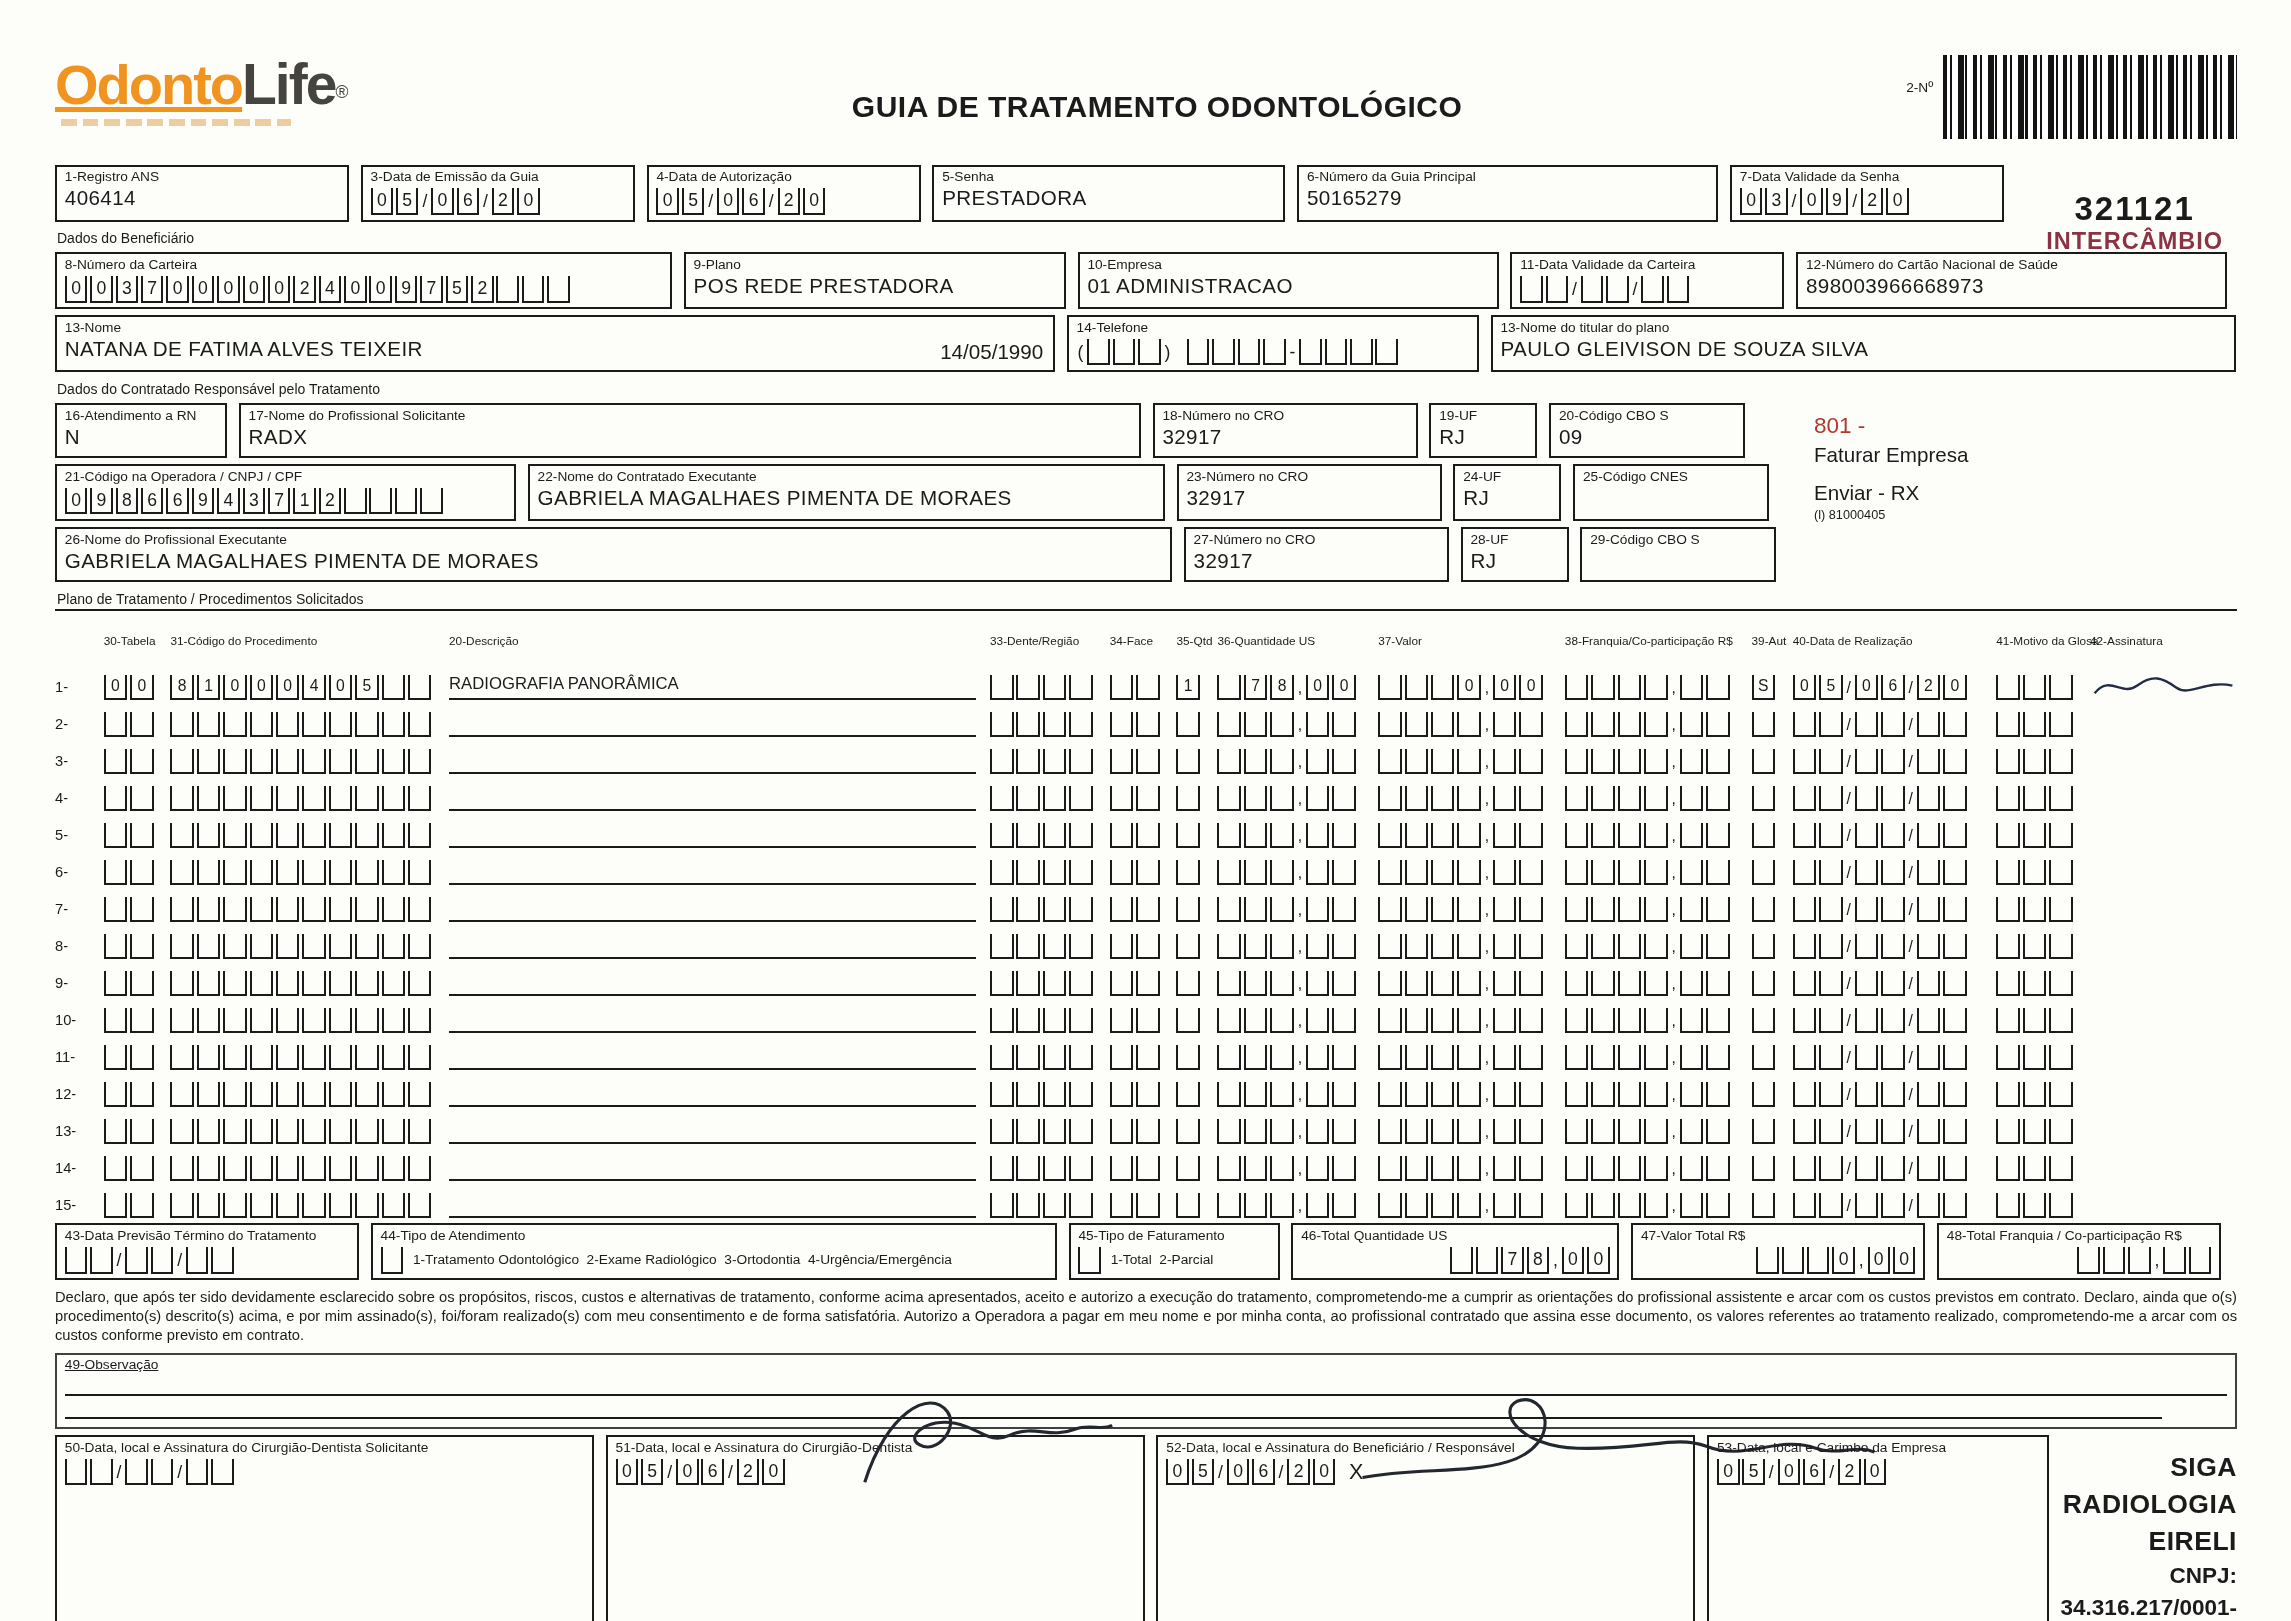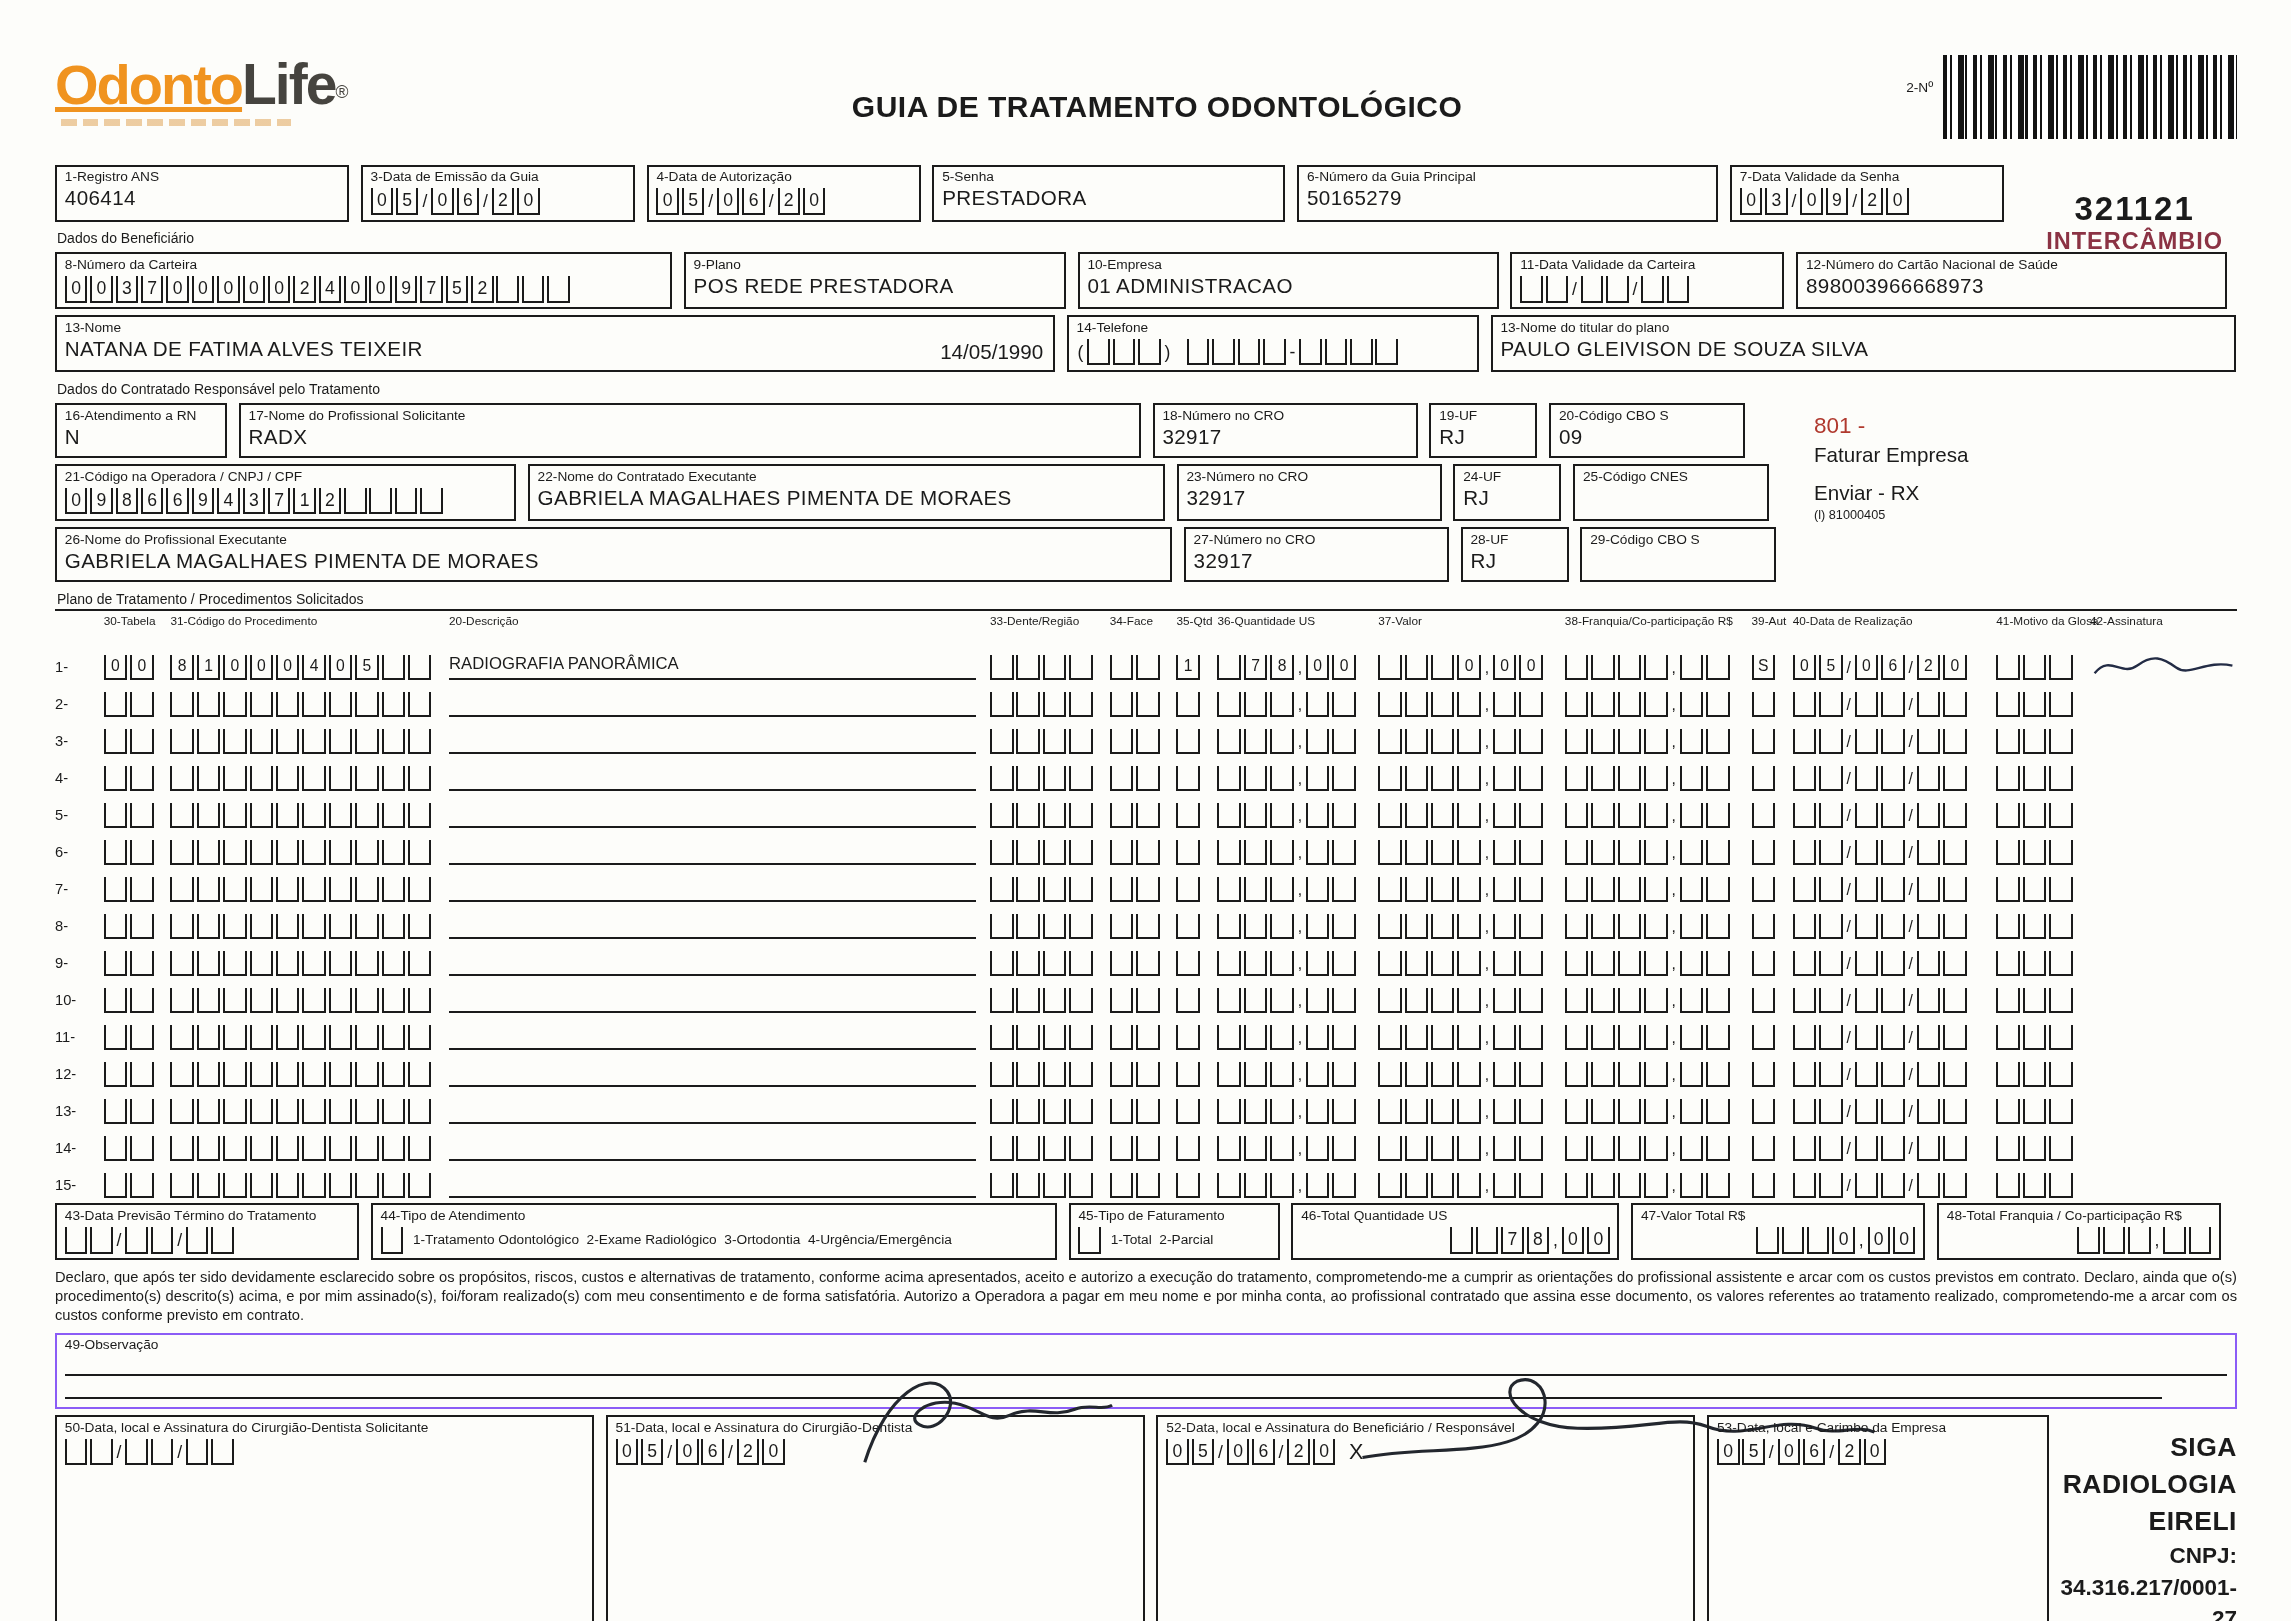--- a/index.html
+++ b/index.html
@@ -55,41 +55,41 @@
 
   .annot { position:absolute; left:1759px; top:7.8px; line-height:1.35; }
   .annot .a1 { font-size:22.5px; color:var(--annotation-red,#b0392e); }
   .annot .a2 { font-size:20.6px; }
   .annot .a3 { font-size:20.6px; margin-top:9.8px; }
   .annot .a4 { font-size:12.7px; }
 
   
   .ptable { margin-top:2px; border-top:2px solid #1b1b1b; padding-top:2.9px; }
   .pheader { display:flex; gap:13.7px; font-size:11.8px; white-space:nowrap; margin-bottom:2.9px; }
-  .pheader span { overflow:visible; }
+  .pheader span { overflow:visible;margin-top:20px; }
   .prow { display:flex; gap:13.7px; align-items:flex-end; height:37px; }
   .prow .combs { gap:2.9px; min-height:24.5px; margin:0; }
   .prow .box { width:23.5px; height:24.5px; font-size:15.7px; border-width:2px; }
   .prow .sep { font-size:15.7px; line-height:23.5px; }
   .pnum { width:35px; font-size:14.7px; line-height:23.5px; flex:none; }
   .pdesc { flex:1; min-width:412px; border-bottom:2px solid #1b1b1b; font-size:16.7px; height:25.5px;
            white-space:nowrap; overflow:hidden; }
   .c-tab{width:53px;flex:none}.c-cod{width:265px;flex:none}.c-desc{flex:1;min-width:412px}
   .c-den{width:106px;flex:none}.c-fac{width:53px;flex:none}.c-qtd{width:27.4px;flex:none}
   .c-qus{width:147px;flex:none}.c-val{width:173px;flex:none}.c-fra{width:173px;flex:none}
   .c-aut{width:27.4px;flex:none}.c-dat{width:190px;flex:none}.c-glo{width:80px;flex:none}
   .c-sig{width:147px;flex:none;position:relative;height:25.5px}
 
   
   .opts { white-space:pre; font-size:13.7px; line-height:29px; }
   .inline { display:flex; gap:9.8px; align-items:flex-end; }
 
   
   .decl { margin-top:7.8px; font-size:14.7px; line-height:1.28; text-align:justify; }
-  .obs { margin-top:7.8px; border:2px solid #8b5cf6; padding:2.9px 7.8px 7.8px; }
+  .obs { margin-top:7.8px; border:2px solid #404040; padding:2.9px 7.8px 7.8px;text-decoration:underline; }
   .obsline { border-bottom:2px solid #1b1b1b; height:23.5px; }
   .obsline.short { width:97%; }
 
   
   .sigsvg { position:absolute; pointer-events:none; }
   .xmark { font-size:21.6px; margin:0 3.9px; line-height:26.5px; }
 
   .stamp { flex:1; text-align:right; padding-top:13.7px; line-height:1.4; }
   .stamp .s1 { font-size:26.5px; font-weight:bold; letter-spacing:0.5px; }
   .stamp .s2 { font-size:22.5px; font-weight:bold; }

